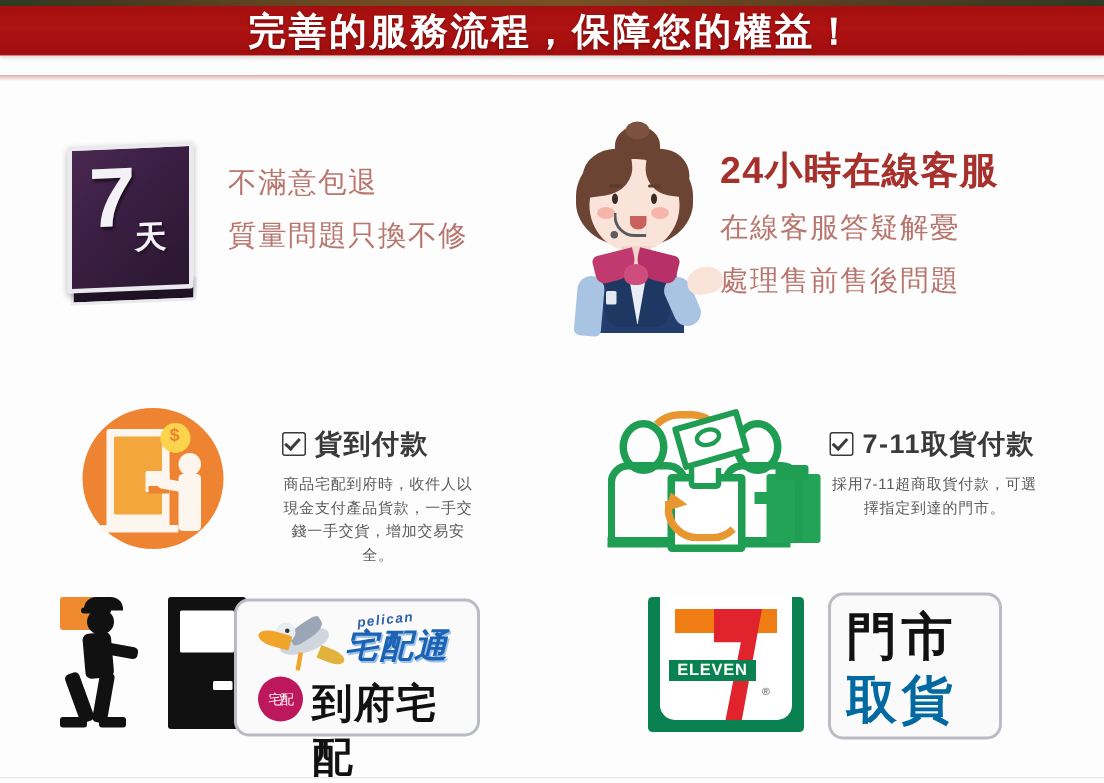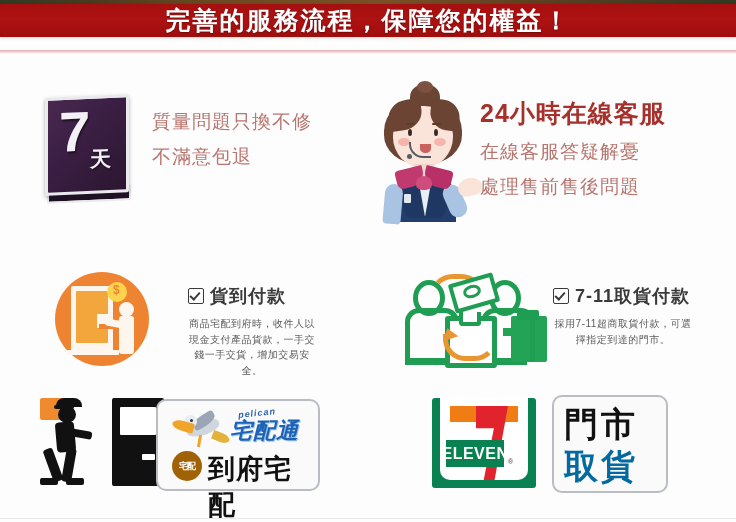--- a/index.html
+++ b/index.html
@@ -148,30 +148,30 @@
   .pb{position:absolute;}
   .pb-body{left:16px;top:12px;width:34px;height:14px;background:#cfd6de;border-radius:50% 40% 50% 50%;transform:rotate(-18deg);}
   .pb-wing{left:22px;top:6px;width:24px;height:11px;background:#9aa6b5;border-radius:50% 20% 50% 20%;transform:rotate(-32deg);}
   .pb-beak{left:2px;top:12px;width:22px;height:10px;background:#f0a42a;border-radius:50% 10% 10% 50%;transform:rotate(16deg);}
   .pb-head{left:14px;top:6px;width:13px;height:13px;background:#e8edf2;border-radius:50%;}
   .pb-eye{left:20px;top:10px;width:3px;height:3px;background:#333;border-radius:50%;}
   .pb-leg{left:28px;top:26px;width:3px;height:12px;background:#f0a42a;transform:rotate(10deg);}
   .pb-tail{left:42px;top:24px;width:18px;height:9px;background:#e3b23c;border-radius:0 50% 50% 0;transform:rotate(22deg);}
   .pel-pelican{position:absolute;left:80px;top:7px;font-size:9px;font-style:italic;font-weight:bold;color:#2c62ad;letter-spacing:1px;transform:rotate(-6deg);}
   .pel-zh{position:absolute;left:72px;top:15px;font-size:22px;font-weight:bold;font-style:italic;color:#1d63b5;letter-spacing:1px;text-shadow:1px 1px 0 #9cc2e8;}
-  .pel-badge{position:absolute;left:14px;top:50px;width:30px;height:30px;border-radius:50%;background:#a16207;color:#fff;font-size:9px;font-weight:bold;display:flex;align-items:center;justify-content:center;letter-spacing:-1px;}
+  .pel-badge{position:absolute;left:14px;top:50px;width:30px;height:30px;border-radius:50%;background:#be185d;color:#fff;font-size:9px;font-weight:normal;display:flex;align-items:center;justify-content:center;letter-spacing:-1px;}
   .pel-deliver{position:absolute;left:50px;top:50px;font-size:27px;font-weight:bold;color:#111;letter-spacing:1px;}
 
   .seven{left:432px;top:398px;width:104px;height:90px;background:#0a8150;border-radius:3px;position:absolute;}
   .sv-white{position:absolute;left:8px;top:0px;width:88px;height:82px;background:#fff;border-radius:0 0 10px 10px;}
   .sv-orange{position:absolute;left:18px;top:8px;width:68px;height:16px;background:#f07c14;}
   .sv-red{position:absolute;left:44px;top:8px;width:32px;height:74px;background:#e0232c;
     clip-path:polygon(0 0,100% 0,58% 100%,24% 100%,56% 30%,0 30%);}
-  .sv-eleven{position:absolute;left:14px;top:42px;width:58px;height:27px;background:#0a8150;color:#fff;
-    font-size:16px;font-weight:bold;display:flex;align-items:center;justify-content:center;letter-spacing:.5px;}
+  .sv-eleven{position:absolute;left:14px;top:42px;width:58px;height:14px;background:#0a8150;color:#fff;
+    font-size:11px;font-weight:bold;display:flex;align-items:center;justify-content:center;letter-spacing:.5px;}
   .sv-reg{position:absolute;left:76px;top:60px;font-size:7px;color:#444;}
 
   .storebox{left:552px;top:395px;width:112px;height:94px;}
   .sb-l1{position:absolute;left:10px;top:5px;font-size:34px;font-weight:bold;color:#111;letter-spacing:3px;}
   .sb-l2{position:absolute;left:10px;top:47px;font-size:34px;font-weight:bold;color:#0369a1;letter-spacing:3px;}
 
   .bottom-rule{position:absolute;left:0;top:518px;width:736px;height:1px;background:#e9e9e9;}
 </style>
 </head>
 <body>
@@ -189,22 +189,22 @@
     <div class="badge7">
       <div class="shadow"></div>
       <div class="base"></div>
       <div class="face"></div>
       <div class="num">7</div>
       <div class="sub">天</div>
     </div>
   </div>
 
   <div class="txt-block r1-lefttxt">
+    <div class="tb-line">不滿意包退</div>
     <div class="tb-line">質量問題只換不修</div>
-    <div class="tb-line">不滿意包退</div>
   </div>
 
   <div class="abs agent">
     <div class="ag ag-bunwrap">
         <div class="ag-bun"></div>
         <div class="ag-bun2"></div>
       </div>
     <div class="ag ag-hair"></div>
     <div class="ag ag-face"></div>
     <div class="ag ag-fringeL"></div>

